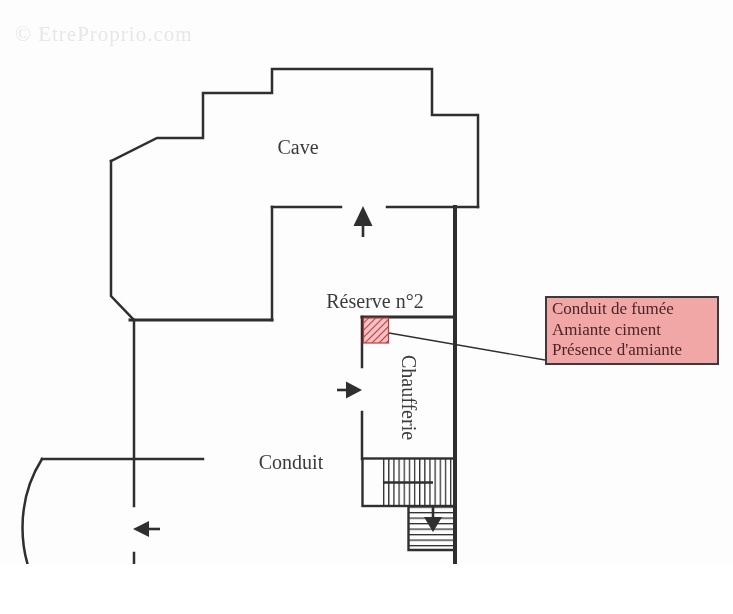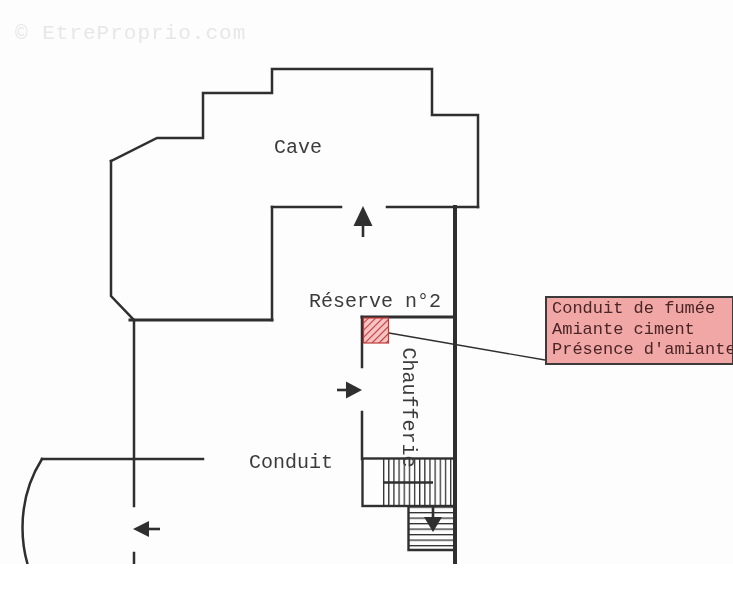--- a/index.html
+++ b/index.html
@@ -1,20 +1,20 @@
 <!DOCTYPE html>
 <html style="--background: #fdfdfd; --wall: #2f2f2f; --label-text: #3b3b3b; --watermark: #e7e7e7; --annotation-bg: #f2a7a7; --annotation-border: #3b3b3b; --annotation-text: #4a2525; --hatch-red: #c23b3b; --hatch-bg: #f6c4c4;"><head>
 <meta charset="utf-8">
 <style>
   html,body{margin:0;padding:0;}
   #canvas{
     position:relative;
     width:733px;height:564px;
     background:var(--background,#fdfdfd);
-    font-family:Liberation Mono, monospace;
+    font-family:Liberation Serif, serif;
     overflow:hidden;
   }
   #plan-svg{position:absolute;left:0;top:0;}
   .wall{stroke:var(--wall,#2f2f2f);stroke-width:2.5;fill:none;stroke-linecap:square;}
   .wall-med{stroke-width:3;}
   .wall-thick{stroke-width:4;}
   .tread{stroke:var(--wall,#2f2f2f);stroke-width:1.6;}
   .stair-border{stroke:var(--wall,#2f2f2f);stroke-width:2.4;fill:none;}
   .arrow-head{fill:var(--wall,#1f1f1f);stroke:none;}
   .arrow-tail{stroke:var(--wall,#1f1f1f);stroke-width:2.6;fill:none;}
@@ -36,21 +36,21 @@
   #chaufferie-label{
     left:358px;top:387px;width:100px;height:21px;
     transform:rotate(90deg);transform-origin:center center;
   }
   #annotation-box{
     position:absolute;left:545px;top:296px;width:160px;
     background:var(--annotation-bg,#f2a7a7);
     border:2px solid var(--annotation-border,#3b3b3b);
     color:var(--annotation-text,#4a2525);
     font-size:17px;line-height:20.5px;
-    padding:1px 20px 2px 5px;white-space:nowrap;
+    padding:1px 5px 2px 5px;white-space:nowrap;
   }
 </style>
 </head>
 <body>
 
 <div id="canvas">
 
   <svg id="plan-svg" width="733" height="614" viewBox="0 0 733 614">
     <defs>
       <pattern id="hatch" width="5" height="5" patternUnits="userSpaceOnUse" patternTransform="rotate(45)">

